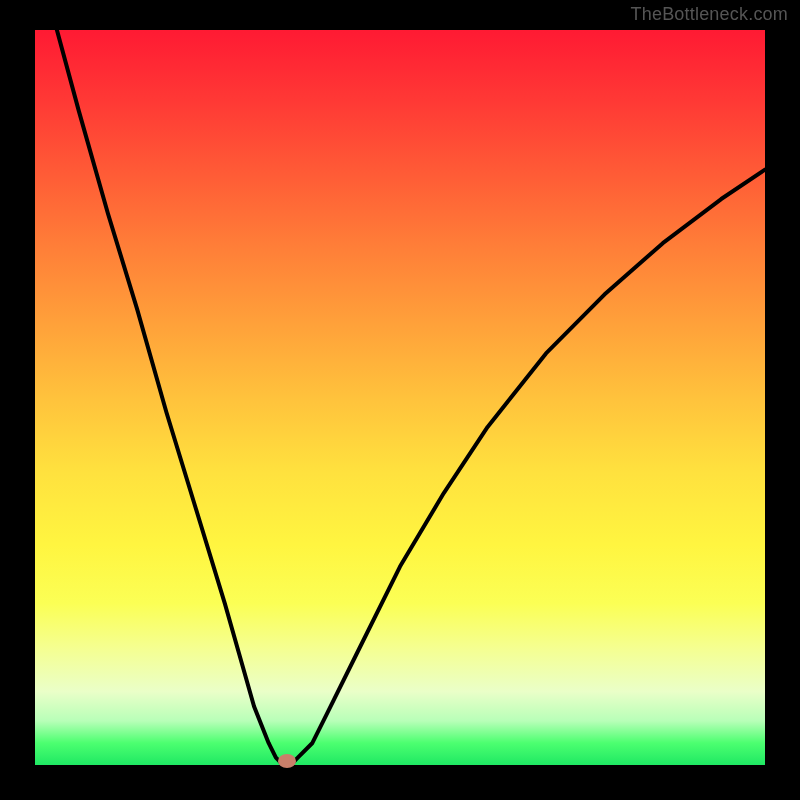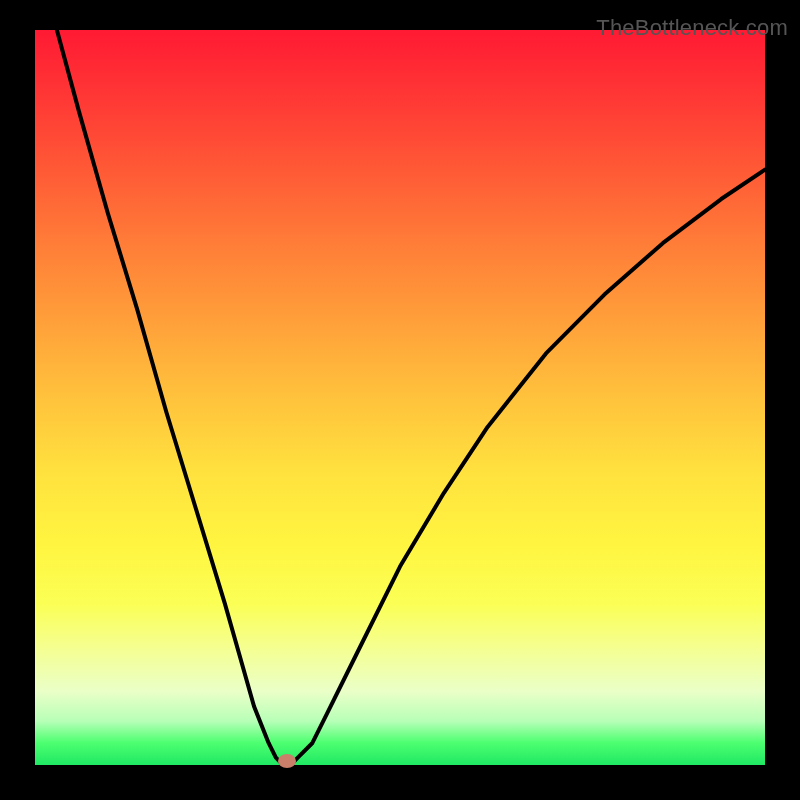--- a/index.html
+++ b/index.html
@@ -9,25 +9,24 @@
     background: #000;
     position: relative;
     font-family: Arial, sans-serif;
     overflow: hidden;
   }
   .watermark {
     position: absolute;
     top: 4px;
     right: 12px;
     color: #555;
-    font-size: 22px;
+    font-size: 18px;
     font-weight: 500;
     z-index: 10;
     letter-spacing: 0.2px;
-    margin-top: 11px;
   }
   .plot-area {
     position: absolute;
     left: 35px;
     top: 30px;
     width: 730px;
     height: 735px;
     background: linear-gradient(to bottom,
       #ff1a33 0%,
       #ff3a35 10%,

